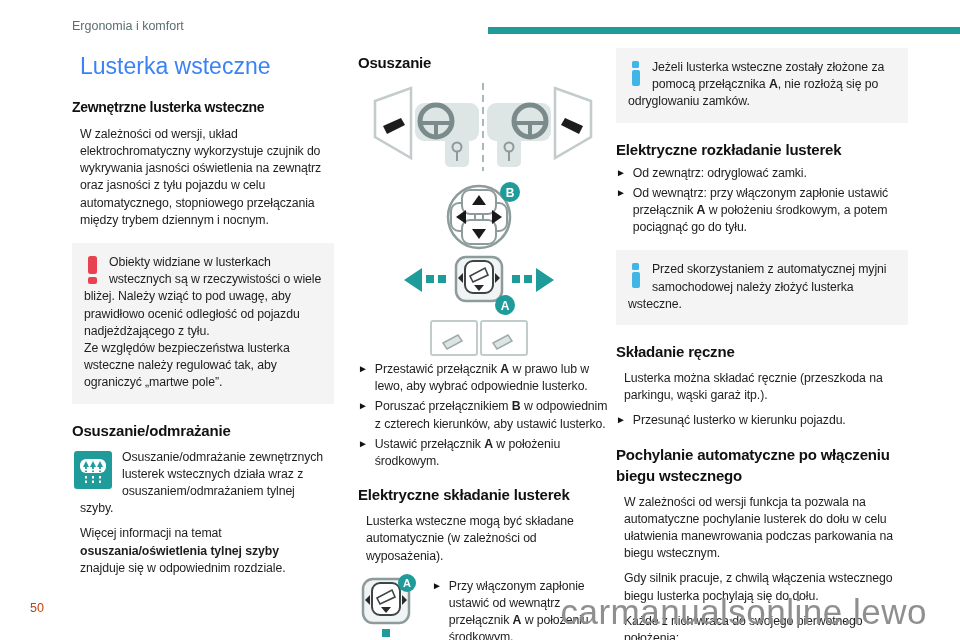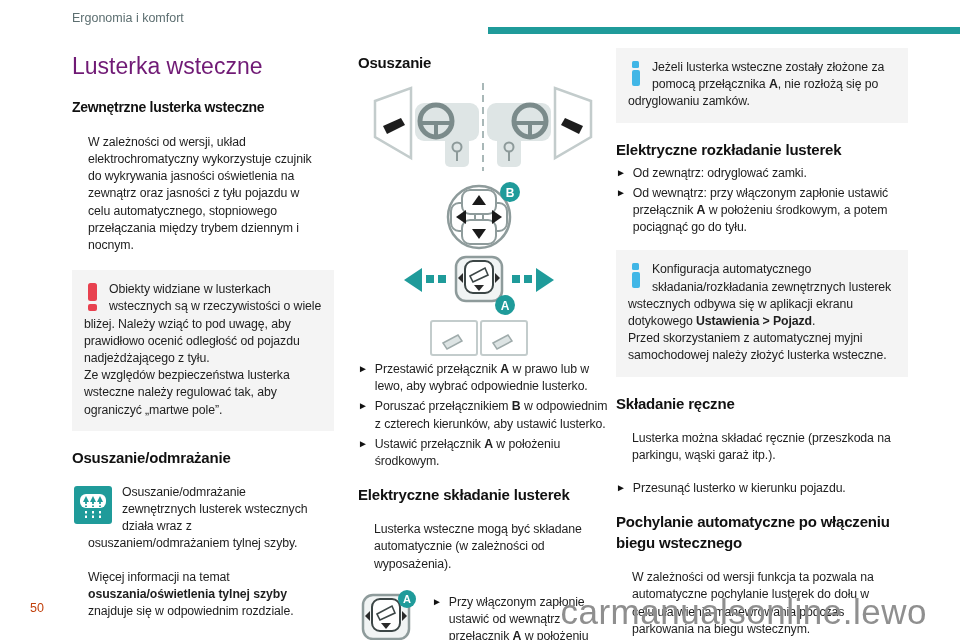--- a/index.html
+++ b/index.html
@@ -1,29 +1,29 @@
 <!DOCTYPE html>
 <html lang="pl"><head>
 <meta charset="utf-8">
 <style>
   html,body{margin:0;padding:0;}
   body{font-family:"Liberation Sans","DejaVu Sans",sans-serif;background:#ffffff;}
   .page{position:relative;width:960px;height:640px;background:#fff;overflow:hidden;color:#1e1e1e;}
   
-  .hdr-text{position:absolute;left:72px;top:11px;font-size:12.5px;color:#5c6e70;}
+  .hdr-text{position:absolute;left:72px;top:19px;font-size:12.5px;color:#5c6e70;}
   .hdr-bar{position:absolute;left:488px;top:27px;width:472px;height:7px;background:#1f9b9a;}
   
   .col{position:absolute;font-size:12.3px;line-height:1.4;letter-spacing:-0.1px;color:#1e1e1e;}
   .col1{left:72px;top:50px;width:262px;}
   .col2{left:358px;top:52px;width:250px;}
   .col3{left:616px;top:48px;width:292px;}
-  h1{font-size:23px;font-weight:400;color:#701a75;margin:0 0 16px;letter-spacing:0;}
+  h1{font-size:23px;font-weight:400;color:#3b82f6;margin:0 8px 16px;letter-spacing:0;}
   h2{font-size:14px;font-weight:700;margin:0 0 5px;letter-spacing:-0.3px;color:#111;}
   h3{font-size:15px;font-weight:700;margin:0 0 5px;letter-spacing:-0.2px;color:#111;}
-  p{margin:16px;}
+  p{margin:8px;}
   b{font-weight:700;} .mt14{margin-top:14px;} .mt16{margin-top:16px;}
   
   .note{background:#f4f4f4;padding:11px 12px 12px;margin-top:14px;}
   .note p{margin:0;}
   .fl-icon{float:left;margin:2px 10px 2px 2px;}
   .excl{width:9px;margin:2px 12px 0 4px;}
   .excl .bar{width:9px;height:18px;background:#e8414f;border-radius:2.5px;}
   .excl .dot{width:9px;height:7px;background:#e8414f;border-radius:2px;margin-top:3px;}
   .i-icon{width:8px;margin:2px 12px 0 4px;}
   .i-icon .dot{width:7px;height:7px;background:#41b6e6;border-radius:1.5px;}
@@ -205,21 +205,20 @@
           <span class="bm">►</span>
           <span class="bt">Od wewnątrz: przy włączonym zapłonie ustawić przełącznik <b>A</b> w położeniu środkowym, a potem pociągnąć go do tyłu.</span>
         </div>
       </div>
 
     <div class="note">
       <div class="i-icon fl-icon">
         <div class="dot"></div>
           <div class="bar"></div>
       </div>
-      <p>Konfiguracja automatycznego składania/rozkładania zewnętrznych lusterek wstecznych odbywa się w aplikacji ekranu dotykowego <b>Ustawienia &gt; Pojazd</b>.</p>
       <p>Przed skorzystaniem z automatycznej myjni samochodowej należy złożyć lusterka wsteczne.</p>
     </div>
 
     <h3 class="mt16">Składanie ręczne</h3>
     <p>Lusterka można składać ręcznie (przeszkoda na parkingu, wąski garaż itp.).</p>
     <div>
         <div class="bullet">
           <span class="bm">►</span>
           <span class="bt">Przesunąć lusterko w kierunku pojazdu.</span>
         </div>

